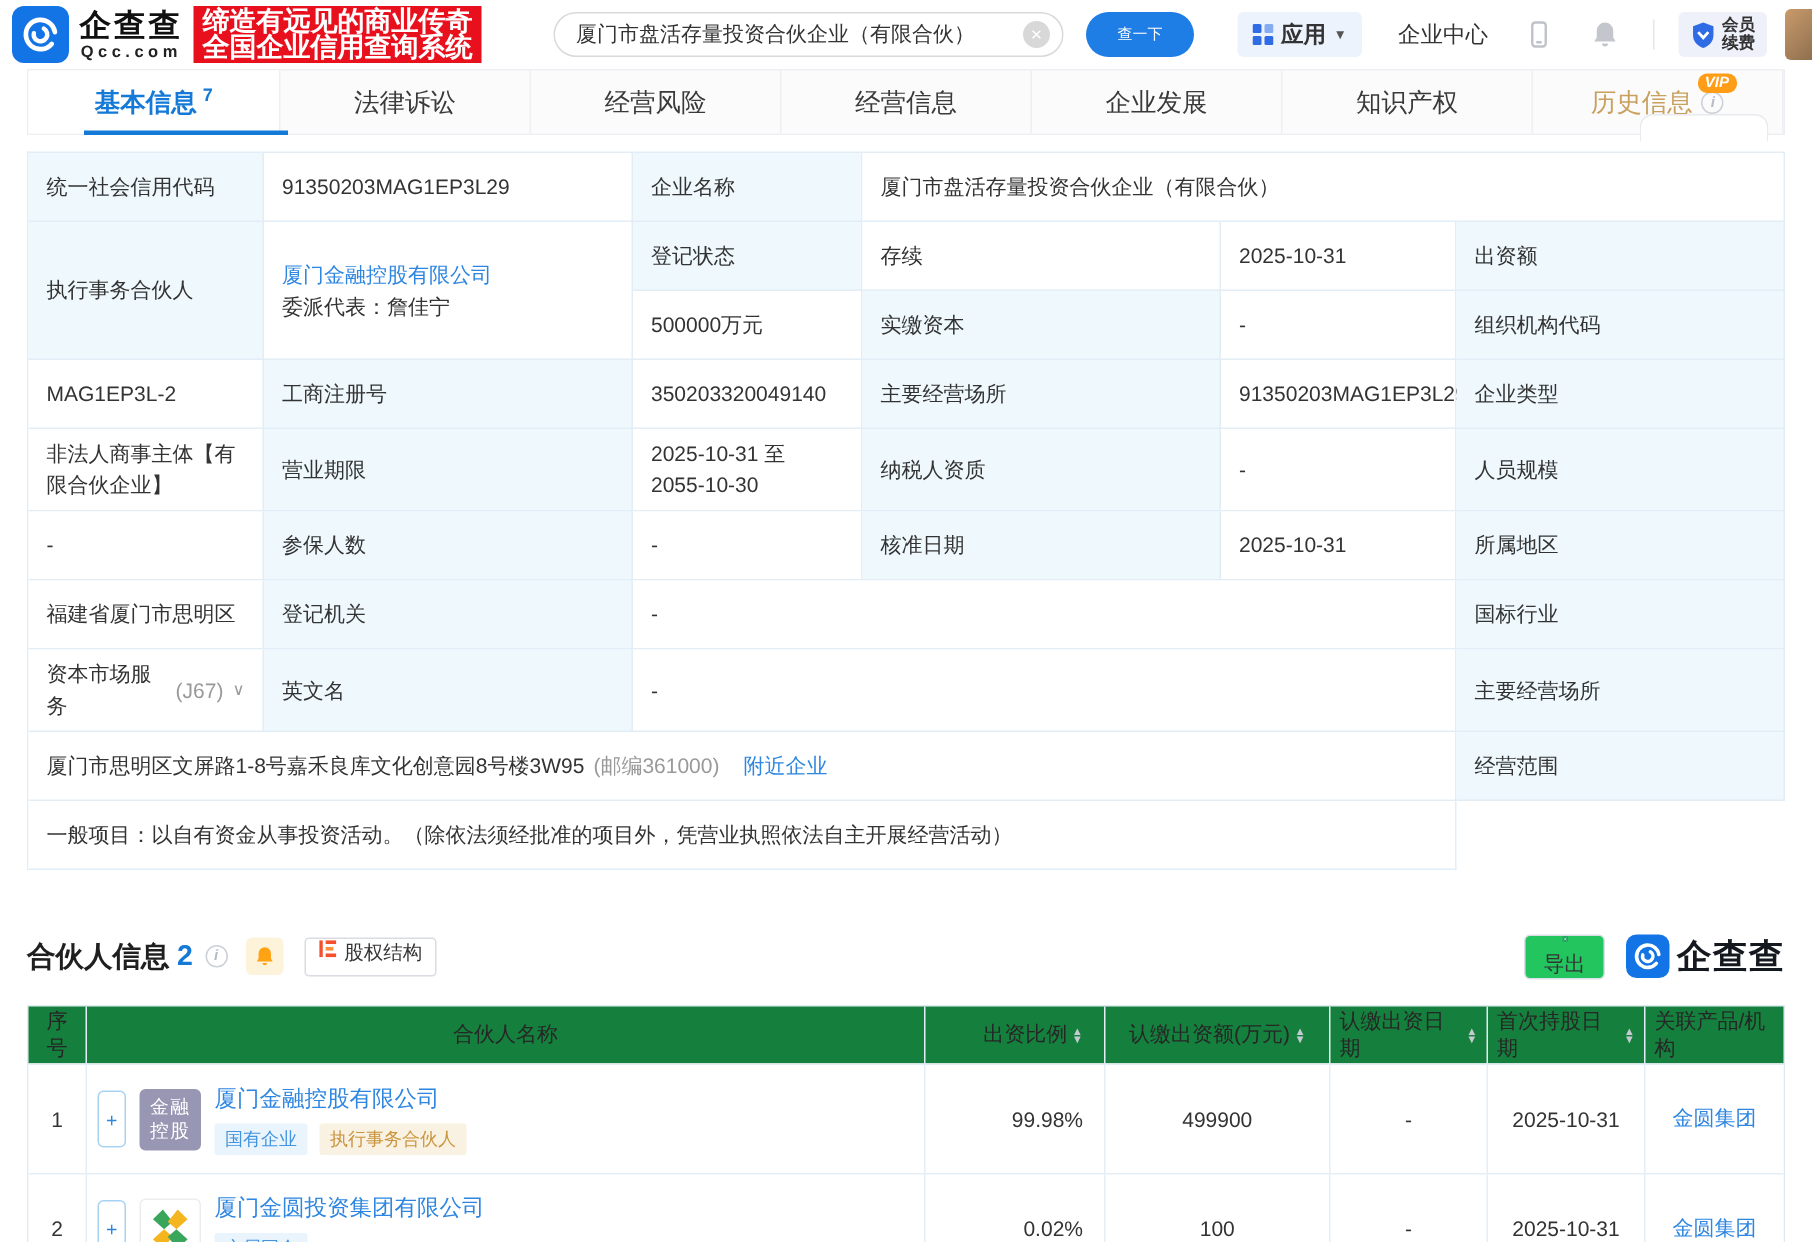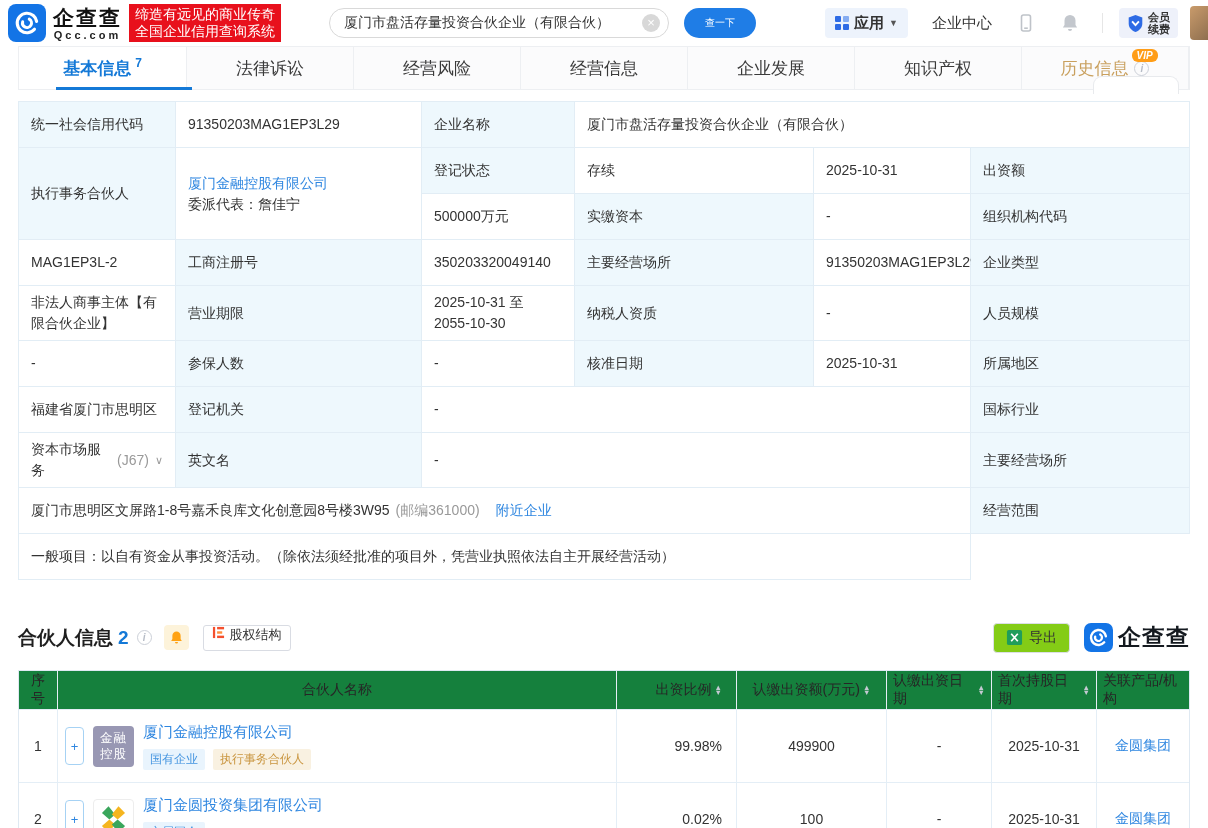--- a/index.html
+++ b/index.html
@@ -7,21 +7,21 @@
   .page { width:1208px; height:828px; overflow:hidden; position:relative; background:#fff; }
 
   
   .topbar { height:46px; display:flex; align-items:center; padding-left:8px; }
   .logo { display:flex; align-items:center; cursor:pointer; }
   .logo-icon { width:38px; height:38px; border-radius:8px; background:#1374e6; display:flex; align-items:center; justify-content:center; }
   .logo-icon svg { width:30px; height:30px; }
   .brand-text { margin-left:7px; text-align:center; }
   .brand-cn { font-size:21px; font-weight:700; color:#111; letter-spacing:2px; line-height:23px; }
   .brand-en { font-size:11px; color:#222; letter-spacing:3px; line-height:12px; font-weight:700; }
-  .slogan { margin-left:7px; background:#e8101c; color:#fff; font-size:14px; line-height:17px; padding:2px 6px; font-weight:400; }
+  .slogan { margin-left:7px; background:#e8101c; color:#fff; font-size:18px; line-height:17px; padding:2px 6px; font-weight:700; }
   .search { position:relative; margin-left:48px; }
   .search input { width:340px; height:30px; border:1px solid #d9d9d9; border-radius:16px; padding:0 32px 0 14px; font-size:14px; color:#333; outline:none; font-family:inherit; }
   .clear { position:absolute; right:9px; top:6px; width:18px; height:18px; border-radius:50%; background:#d8d8d8; color:#fff; font-size:13px; line-height:17px; text-align:center; cursor:pointer; }
   .search-btn { margin-left:15px; width:72px; height:30px; border:none; border-radius:15px; background:#1f7de6; color:#fff; font-size:10px; cursor:pointer; font-family:inherit; }
   .top-right { margin-left:auto; display:flex; align-items:center; }
   .apps { display:flex; align-items:center; gap:5px; background:#edf3fc; border-radius:4px; height:30px; padding:0 10px; font-size:15px; color:#333; font-weight:700; cursor:pointer; }
   .apps svg { width:14px; height:14px; }
   .caret { font-size:9px; color:#555; }
   .ent-center { margin-left:24px; font-size:15px; color:#333; cursor:pointer; text-decoration:none; }
   .ico-btn { margin-left:24px; width:20px; height:20px; cursor:pointer; }
@@ -60,21 +60,21 @@
   
   .p-head { margin:42px 18px 0; display:flex; align-items:center; }
   .p-title { font-size:19px; font-weight:700; color:#1f1f1f; }
   .p-count { font-size:19px; font-weight:700; color:#1479d7; margin-left:5px; }
   .p-info-i { margin-left:8px; }
   .bell-wrap { margin-left:12px; width:25px; height:25px; background:#fdf3da; border-radius:4px; display:flex; align-items:center; justify-content:center; cursor:pointer; }
   .bell-wrap svg { width:15px; height:15px; }
   .equity-btn { margin-left:14px; height:26px; display:flex; align-items:flex-start; gap:5px; border:1px solid #d9dce3; border-radius:3px; padding:0 8px; font-size:13px; color:#333; background:#fff; cursor:pointer; }
   .equity-btn svg { width:13px; height:13px; }
   .p-head-right { margin-left:auto; display:flex; align-items:center; }
-  .export-btn { height:30px; display:flex; align-items:center; gap:6px; border:1px solid #dcdfe6; border-radius:4px; padding:0 12px; font-size:14px; color:#333; background:#84cc16; cursor:pointer; }
+  .export-btn { height:30px; display:flex; align-items:center; gap:6px; border:1px solid #dcdfe6; border-radius:4px; padding:0 12px; font-size:14px; color:#333; background:#22c55e; cursor:pointer;flex-direction:column; }
   .export-btn svg { width:17px; height:17px; }
   .p-brand { display:flex; align-items:center; margin-left:14px; }
   .p-brand-icon { width:29px; height:29px; border-radius:7px; background:#1374e6; display:flex; align-items:center; justify-content:center; }
   .p-brand-icon svg { width:23px; height:23px; }
   .p-brand-text { font-size:23px; font-weight:700; color:#14191f; margin-left:5px; letter-spacing:1px; }
 
   .p-table { margin:17px 18px 0; border:1px solid #dfe9f2; border-bottom:none; font-size:14px; }
   .p-row { display:grid; grid-template-columns:38px 559px 120px 150px 105px 105px 1fr; }
   .p-row.hdr { background:#15803d; height:38px; color:#262626; }
   .p-row.body { height:73px; background:#fff; border-top:1px solid #e4eef6; }

